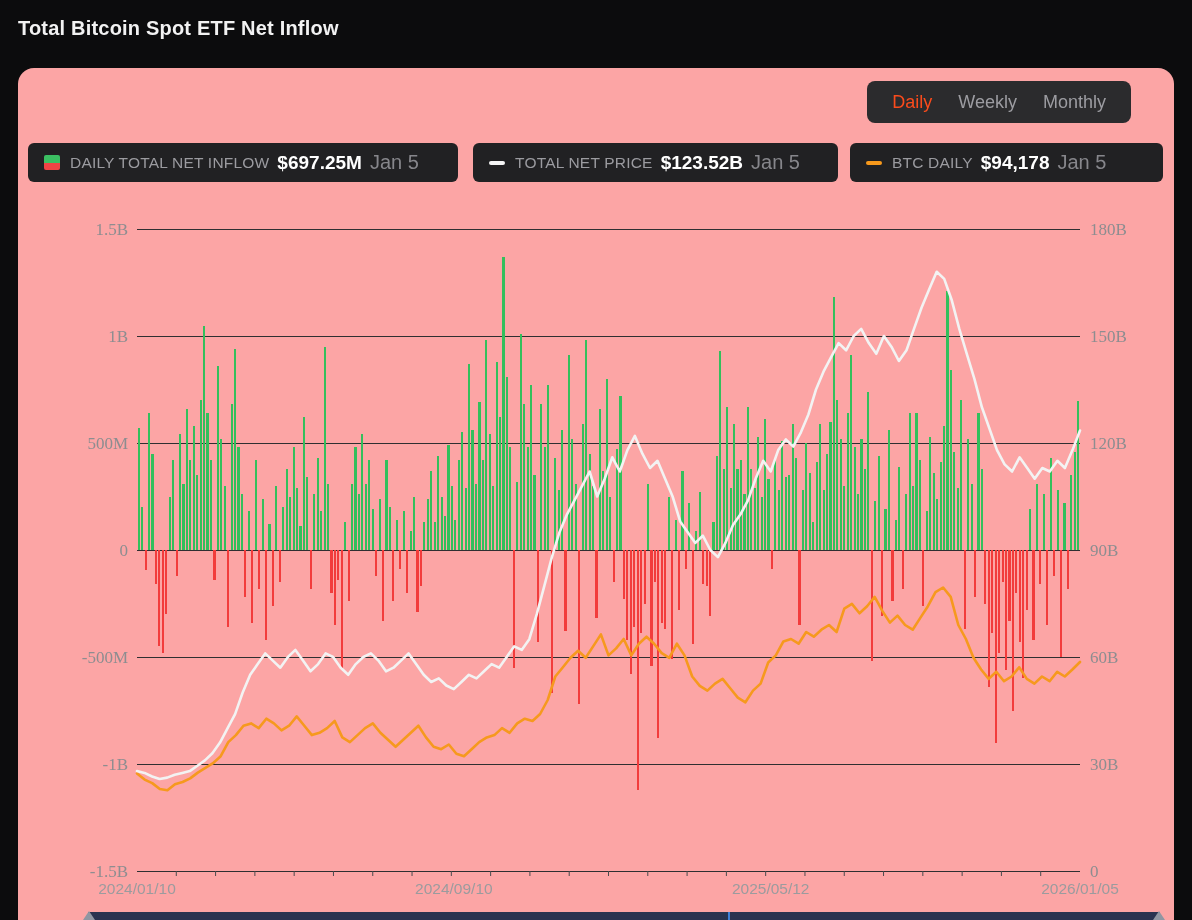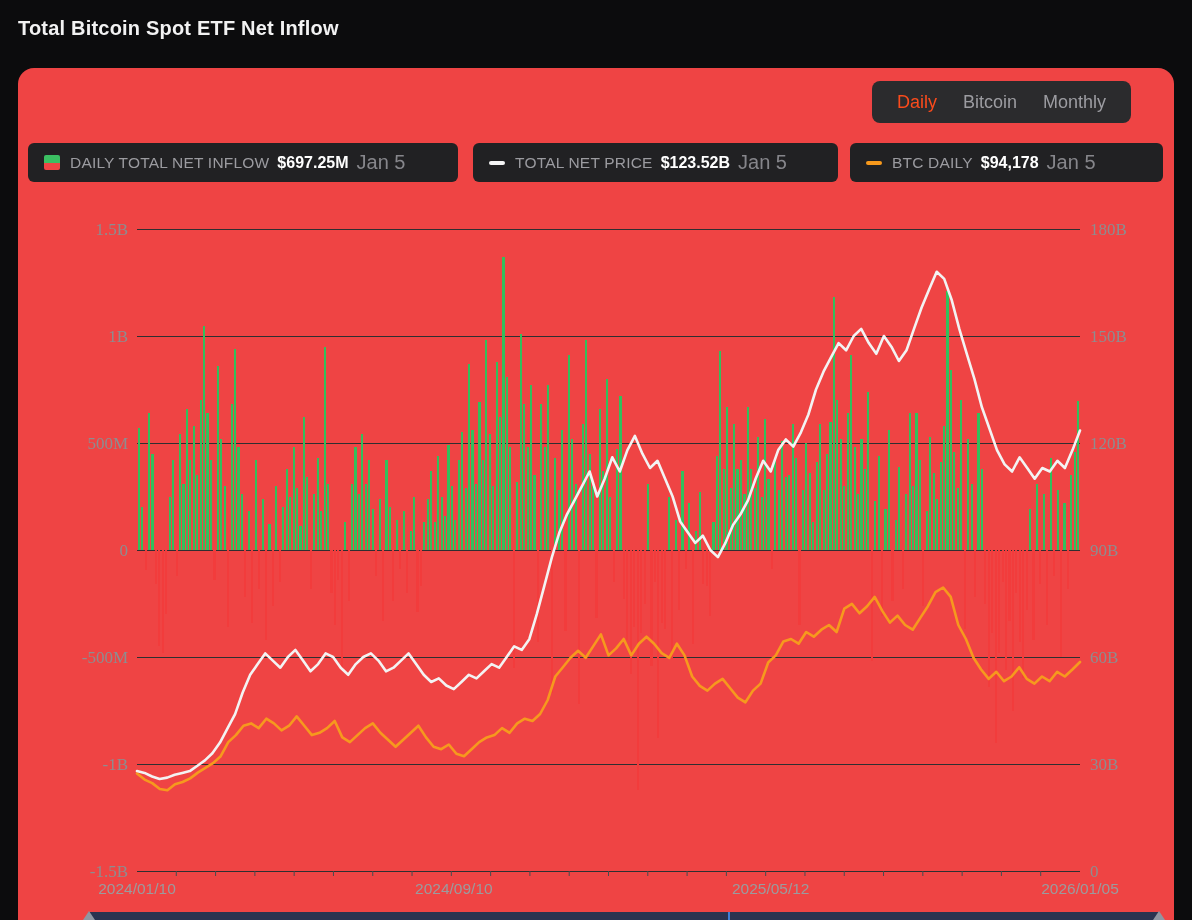--- a/index.html
+++ b/index.html
@@ -4,37 +4,37 @@
 <style>
   * { margin:0; padding:0; box-sizing:border-box; }
   html,body { width:1192px; height:920px; background:#0c0c0d; overflow:hidden;
               font-family:"Liberation Sans", sans-serif; }
   .page { position:relative; width:990px; height:920px; background:#0c0c0d; }
 
   .page-title { position:absolute; left:18px; top:17px; font-size:20px; font-weight:600;
                 color:#f2f2f2; letter-spacing:.2px; }
 
   .panel { position:absolute; left:18px; top:68px; width:1156px; height:852px;
-           background:#ef4444; border-radius:16px 16px 0 0; overflow:hidden; }
+           background:#fca5a5; border-radius:16px 16px 0 0; overflow:hidden; }
 
   
   .tabs { position:absolute; top:13px; right:43px; height:42px; display:flex; align-items:center;
           background:#2b2b2d; border-radius:8px; padding:0 12px; }
   .tab { font-size:18px; color:#9c9ca1; padding:0 13px; cursor:pointer; line-height:42px; }
   .tab.active { color:#fa4b1c; }
 
   
   .legend { position:absolute; top:75px; left:10px; display:flex; }
   .chip { height:39px; background:#212123; border-radius:6px; display:flex; align-items:center;
           padding:0 16px; white-space:nowrap; }
   .chip1 { width:430px; margin-right:15px; }
   .chip2 { width:365px; margin-right:12px; }
   .chip3 { width:313px; }
   .chip .lbl { color:#9b9ba0; font-size:15.5px; margin-left:10px; letter-spacing:.2px; }
-  .chip .val { color:#ffffff; font-size:16px; font-weight:bold; margin-left:8px; }
+  .chip .val { color:#ffffff; font-size:19px; font-weight:bold; margin-left:8px; }
   .chip .date { color:#86868b; font-size:20px; margin-left:8px; }
   .ic-split { width:16px; height:15px; border-radius:2px; overflow:hidden; display:flex; flex-direction:column; flex:0 0 16px; }
   .ic-split .t { flex:1; background:#3bbf62; }
   .ic-split .b { flex:1; background:#ef4444; }
   .ic-dash { width:16px; height:4px; border-radius:2px; flex:0 0 16px; }
 
   .chart-svg { position:absolute; left:0; top:0; }
 
   
   .watermark { position:absolute; left:419px; top:484px; width:360px; height:100px;
@@ -58,21 +58,21 @@
 </head>
 <body>
 
 <div class="page">
   <div class="page-title">Total Bitcoin Spot ETF Net Inflow</div>
 
   <div class="panel">
 
     <div class="tabs">
       <div class="tab active">Daily</div>
-      <div class="tab">Bitcoin</div>
+      <div class="tab">Weekly</div>
       <div class="tab">Monthly</div>
     </div>
 
     <div class="legend">
       <div class="chip chip1">
         <span class="ic-split">
             <span class="t"></span>
             <span class="b"></span>
           </span>
         <span class="lbl">DAILY TOTAL NET INFLOW</span>

